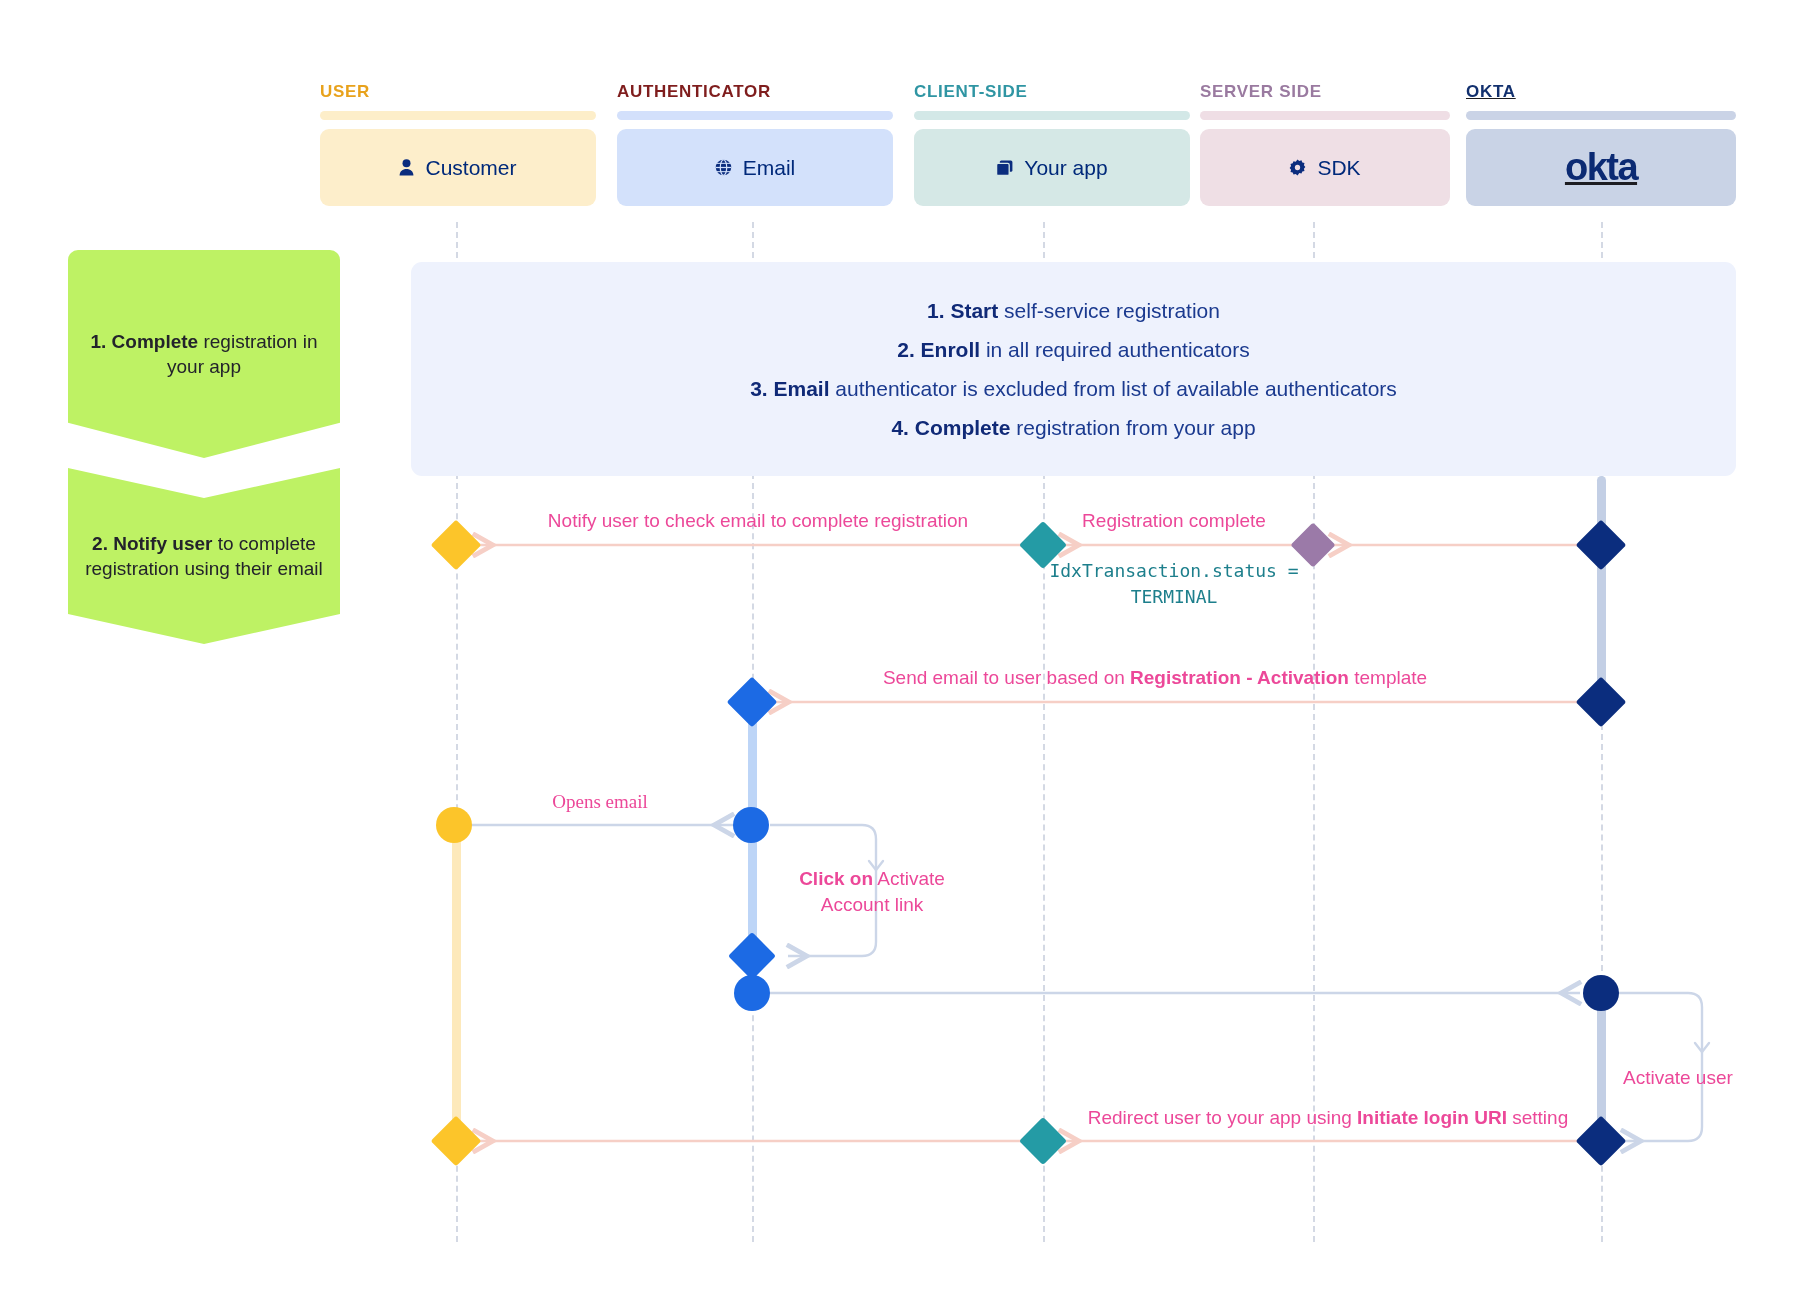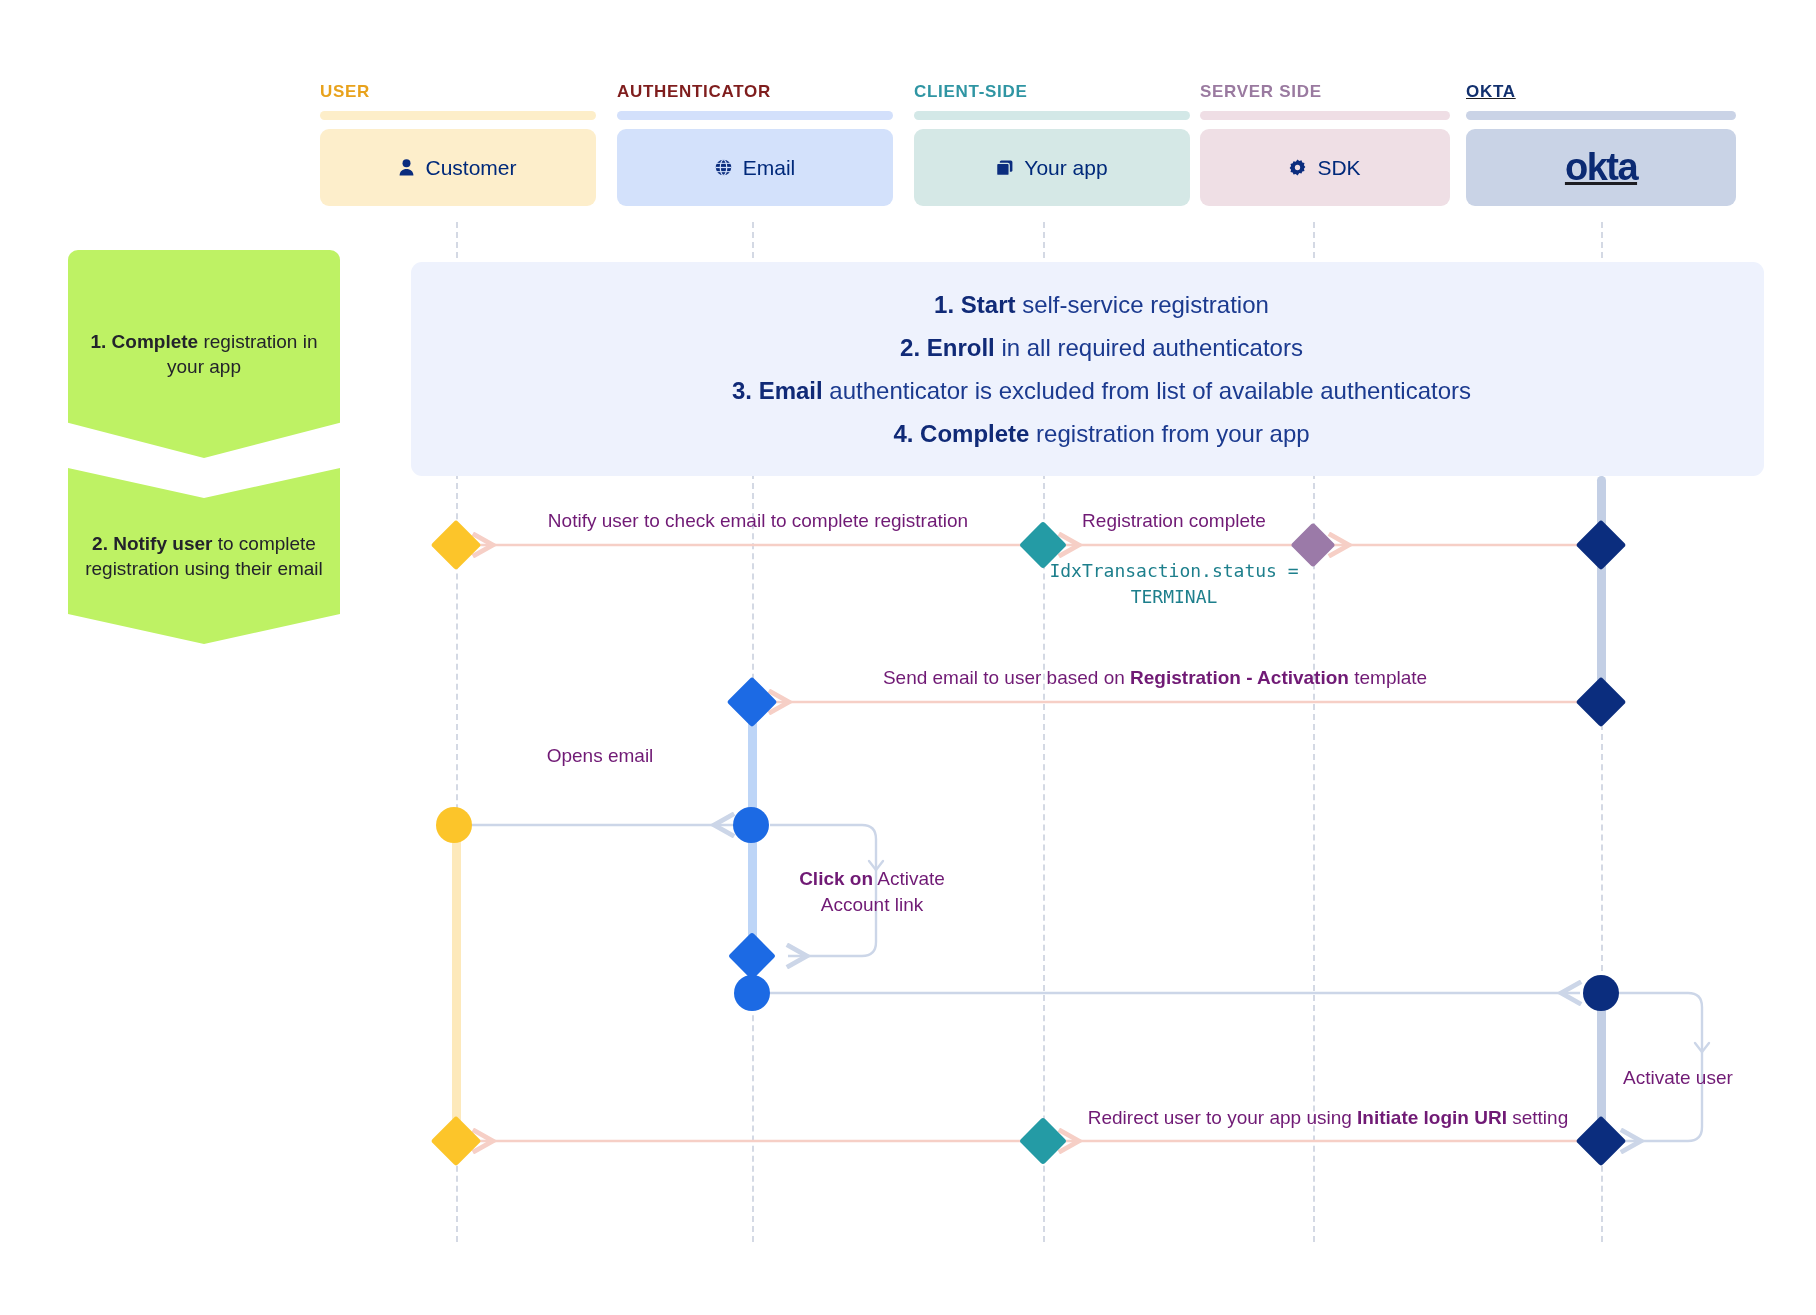--- a/index.html
+++ b/index.html
@@ -39,34 +39,34 @@
   
   .lifeline{
     position:absolute;width:2px;border-left:2px dashed #d4d9e4;
   }
   .activation{position:absolute;width:9px;border-radius:5px;}
 
   
   .dia{position:absolute;transform:rotate(45deg);border-radius:3px;}
   .circ{position:absolute;border-radius:50%;}
   .msg{
-    position:absolute;font-size:19px;color:#701a75;white-space:nowrap;
+    position:absolute;font-size:19px;color:#ec4899;white-space:nowrap;
     line-height:1.35;
   }
   .msg b{font-weight:bold;}
   .msg.c{transform:translateX(-50%);text-align:center;}
   .code{
     position:absolute;font-family:"DejaVu Sans Mono","Liberation Mono",monospace;
     font-size:18px;color:#1d7f8c;text-align:center;line-height:1.45;
     transform:translateX(-50%);white-space:pre;
   }
   .mainbox{
     position:absolute;background:#eef2fd;border-radius:11px;
     display:flex;flex-direction:column;align-items:center;justify-content:center;
-    gap:15px;color:#1b3a8f;font-size:24px;padding-left:28px;
+    gap:15px;color:#1b3a8f;font-size:21px;
   }
   .mainbox .ln b{font-weight:bold;color:#102a77;}
   svg.ov{position:absolute;left:0;top:0;width:1816px;height:1315px;pointer-events:none;}
 </style>
 </head>
 <body>
 
 <div id="root">
 
   <div class="lane-head" style="left:320px;top:82px;width:276px;">
@@ -224,21 +224,21 @@
 
   <div class="msg c" style="left:758px;top:508px;">Notify user to check email to complete registration</div>
   <div class="msg c" style="left:1174px;top:508px;">Registration complete</div>
   <div class="code" style="left:1174px;top:558px;">IdxTransaction.status =
 TERMINAL</div>
 
   <div class="msg c" style="left:1155px;top:665px;">
     <span>Send email to user based on </span><b>Registration - Activation</b><span> template</span>
   </div>
 
-  <div class="msg c" style="left:600px;top:743px;">Opens email</div>
+  <div class="msg c" style="left:600px;top:789px;font-family:Liberation Serif, serif;">Opens email</div>
 
   <div class="msg c" style="left:872px;top:866px;text-align:center;white-space:normal;width:210px;">
     <b>Click on</b><span> Activate Account link</span>
   </div>
 
   <div class="msg" style="left:1623px;top:1065px;">Activate user</div>
 
   <div class="msg c" style="left:1328px;top:1105px;">
     <span>Redirect user to your app using </span><b>Initiate login URI</b><span> setting</span>
   </div>

